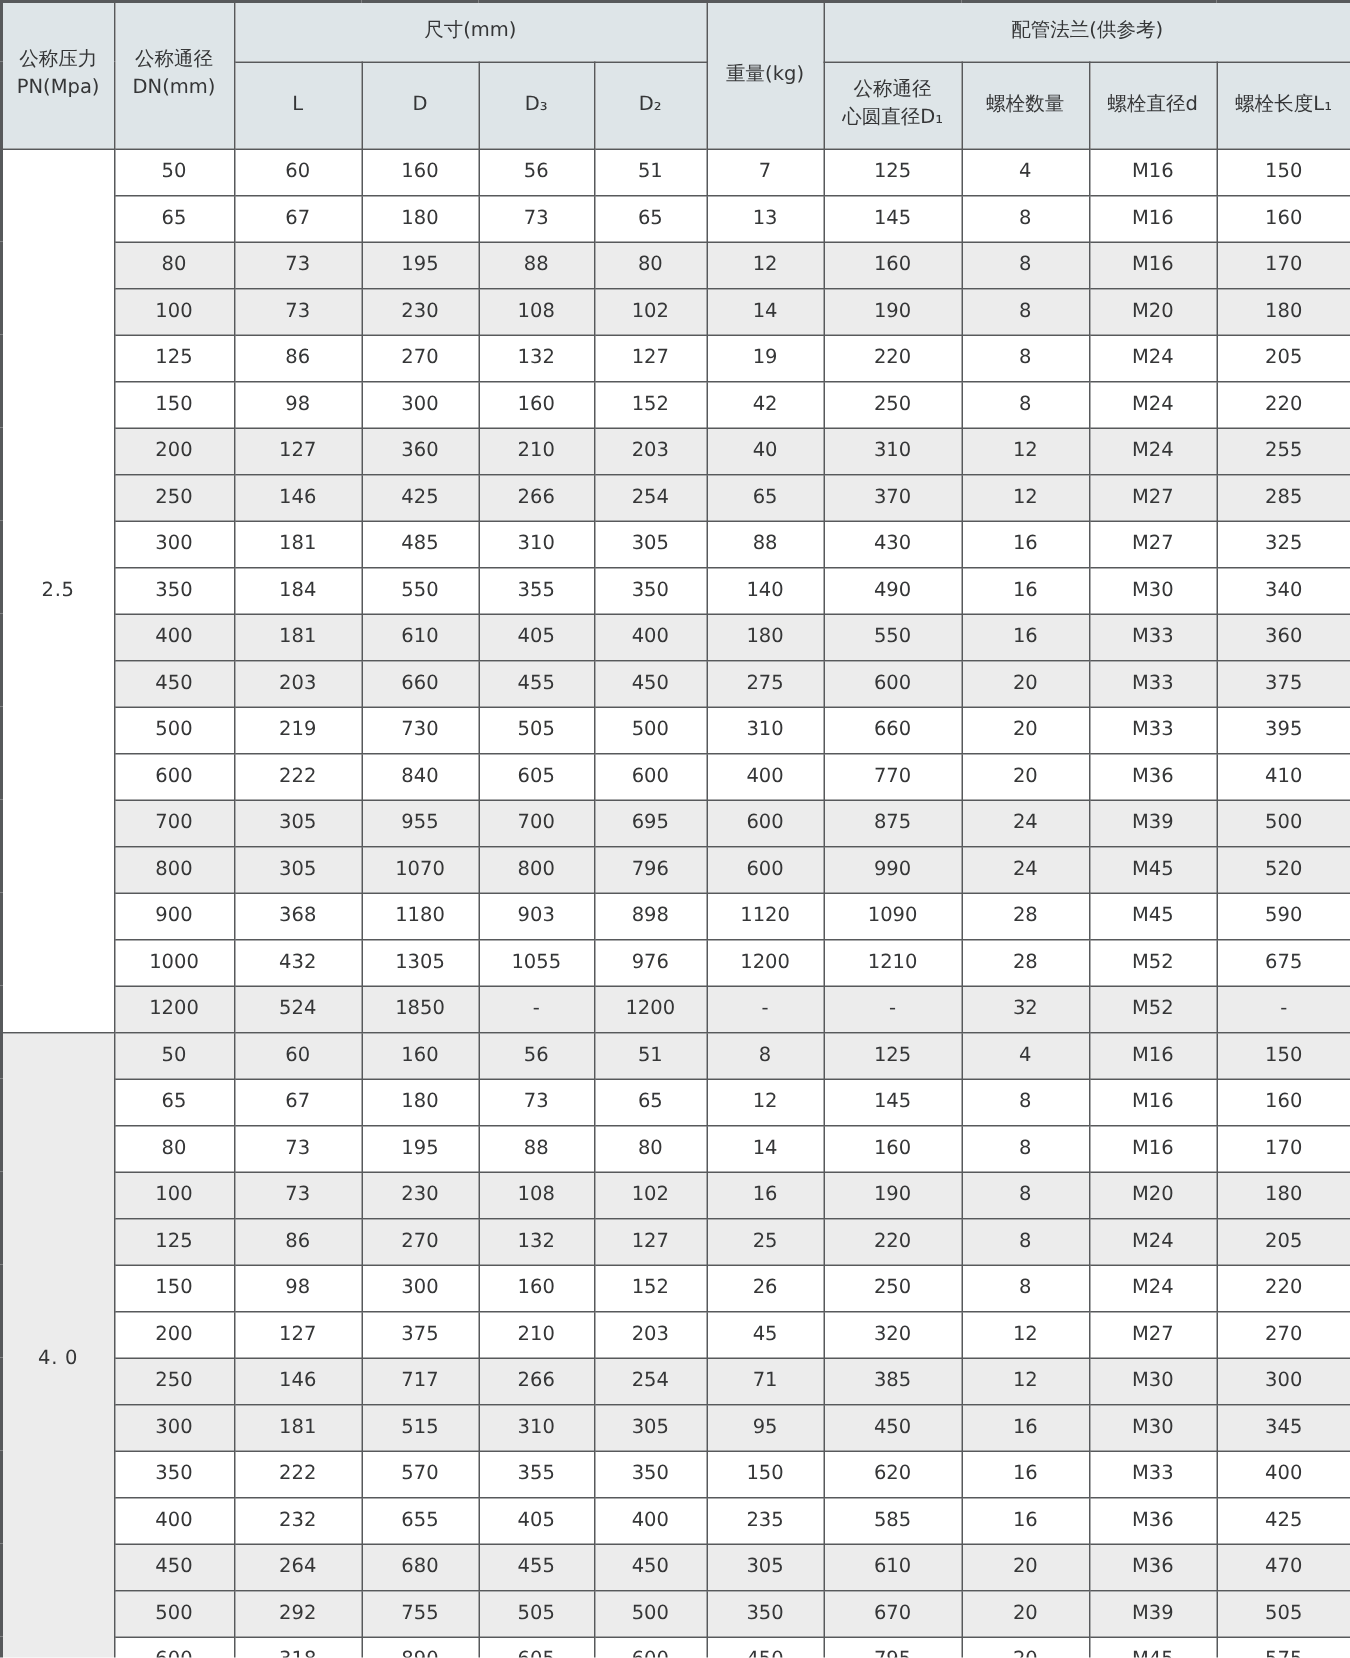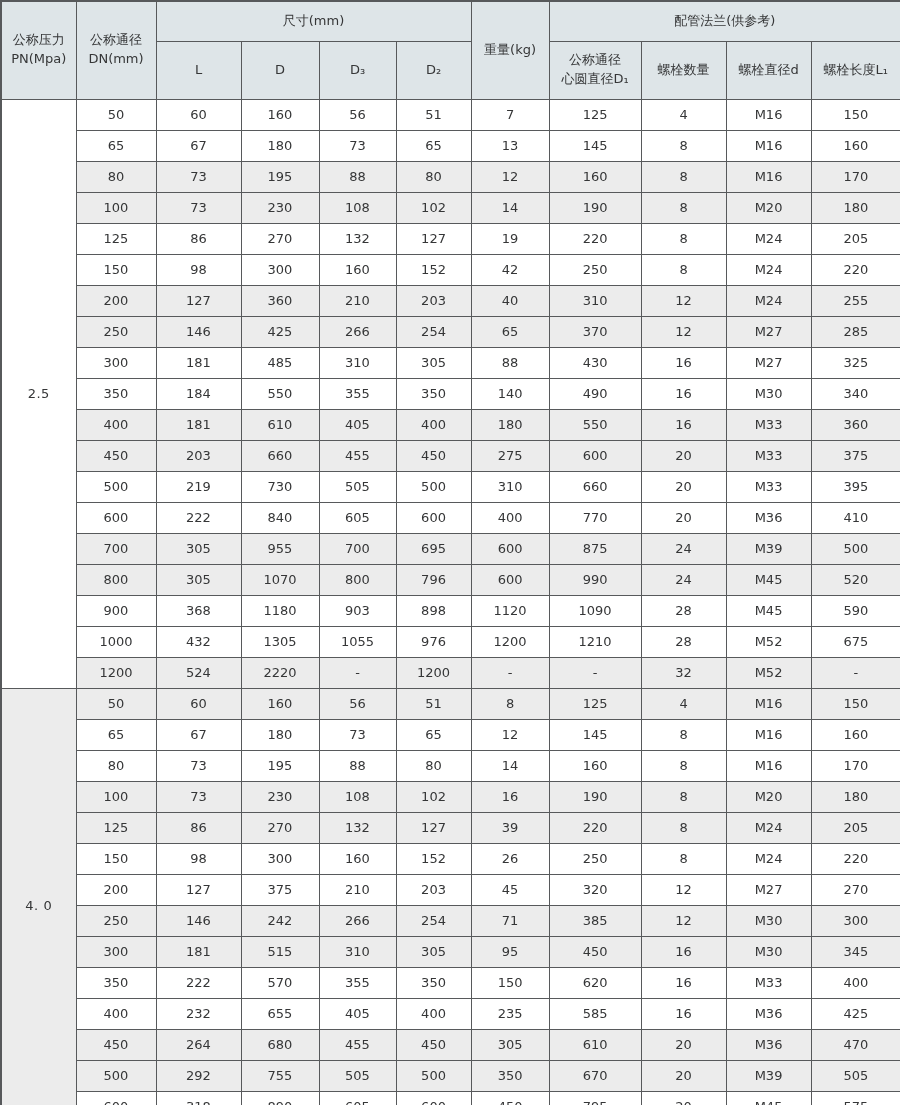--- a/index.html
+++ b/index.html
@@ -276,21 +276,21 @@
           <td>976</td>
           <td>1200</td>
           <td>1210</td>
           <td>28</td>
           <td>M52</td>
           <td>675</td>
         </tr>
         <tr class="shaded">
           <td>1200</td>
           <td>524</td>
-          <td>2220</td>
+          <td>1850</td>
           <td>-</td>
           <td>1200</td>
           <td>-</td>
           <td>-</td>
           <td>32</td>
           <td>M52</td>
           <td>-</td>
         </tr>
         <tr class="shaded">
           <td rowspan="14" class="pn-cell">4. 0</td>
@@ -340,21 +340,21 @@
           <td>8</td>
           <td>M20</td>
           <td>180</td>
         </tr>
         <tr class="shaded">
           <td>125</td>
           <td>86</td>
           <td>270</td>
           <td>132</td>
           <td>127</td>
-          <td>39</td>
+          <td>25</td>
           <td>220</td>
           <td>8</td>
           <td>M24</td>
           <td>205</td>
         </tr>
         <tr>
           <td>150</td>
           <td>98</td>
           <td>300</td>
           <td>160</td>
@@ -373,21 +373,21 @@
           <td>203</td>
           <td>45</td>
           <td>320</td>
           <td>12</td>
           <td>M27</td>
           <td>270</td>
         </tr>
         <tr class="shaded">
           <td>250</td>
           <td>146</td>
-          <td>242</td>
+          <td>717</td>
           <td>266</td>
           <td>254</td>
           <td>71</td>
           <td>385</td>
           <td>12</td>
           <td>M30</td>
           <td>300</td>
         </tr>
         <tr class="shaded">
           <td>300</td>

